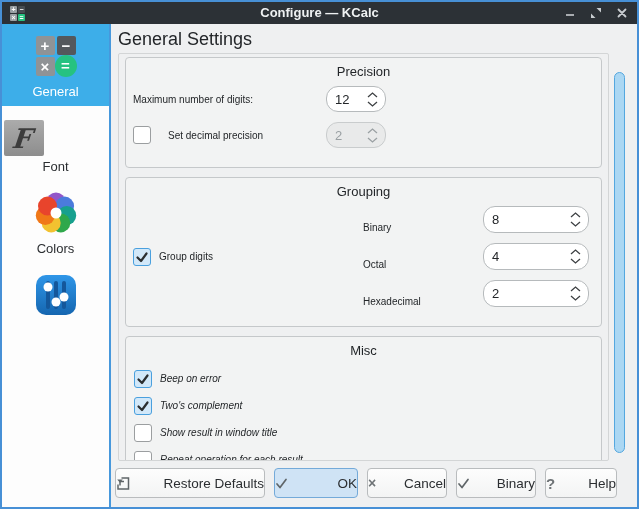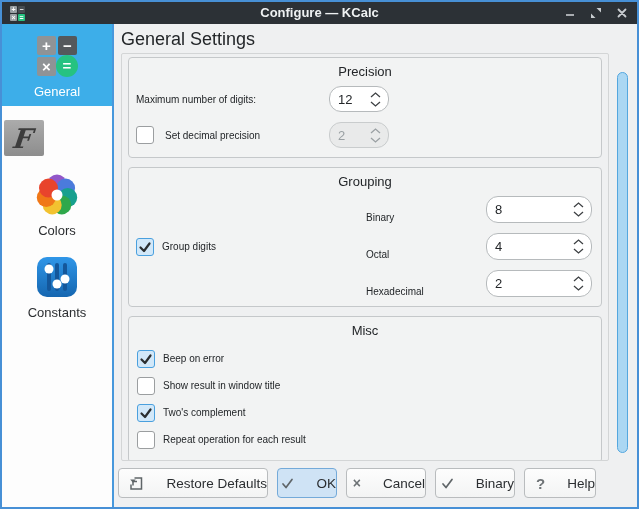--- a/index.html
+++ b/index.html
@@ -54,21 +54,21 @@
   
   .main{ position:relative; flex:1; display:flex; flex-direction:column; }
   .page-title{ font-size:18px; color:#232629; margin:3px 0 2px 7px; line-height:24px;}
   .scrollarea{
     margin:0 28px 7px 7px; flex:1;
     border:1px solid #d3d5d6; border-radius:2px;
     padding:3px 6px; overflow:hidden; position:relative;
   }
   .groupbox{
     border:1px solid #c5c8ca; border-radius:4px; background:#f2f3f3;
-    padding:6px 7px 9px; margin-bottom:9px;
+    padding:6px 7px 19px; margin-bottom:9px;
   }
   .groupbox:last-child{ margin-bottom:0;}
   .group-title{ text-align:center; font-size:13px; color:#232629; margin-bottom:7px;}
   .frow{ display:flex; align-items:center; margin-bottom:10px;}
   .frow:last-child{ margin-bottom:0;}
   .flabel{ font-size:10px; color:#232629;}
   .lblbox{ width:193px; display:flex; align-items:center;}
   
   .spin{ height:26px; background:#ffffff; border:1px solid #b6babc; border-radius:12px;
     display:flex; align-items:center; padding-left:8px;}
@@ -84,37 +84,37 @@
   .checkbox.checked{ background:#d2e8f9; border-color:#4aa0de;}
   .cbrow{ display:flex; align-items:center; height:27px;}
   .cbrow .flabel{ margin-left:8px;}
   
   .grouping-flex{ display:flex;}
   .grouping-left{ width:230px; display:flex; align-items:center;}
   .grouping-right{ flex:1; display:flex; flex-direction:column; gap:10px;}
   .grow{ display:flex; align-items:flex-end;}
   .grow .flabel{ width:120px;}
   
-  .misc-rows .cbrow{ padding-left:1px;}
+  .misc-rows .cbrow{ padding-left:1px;font-style:italic;}
   
   .vscroll-thumb{
     position:absolute; left:503px; top:48px; width:11px; height:381px;
     background:#abd7f3; border:1px solid #54a7df; border-radius:6px; cursor:pointer;
   }
   
   .button-row{ display:flex; gap:9px; margin:0 20px 9px 4px; height:30px;}
   .btn{
     height:30px; border:1px solid #b9bcbe; border-radius:4px;
     background:linear-gradient(#fdfdfd,#f3f4f4);
-    display:flex; align-items:center; justify-content:flex-end; gap:22px;
+    display:flex; align-items:center; justify-content:space-between; gap:22px;
     font-size:13.5px; color:#2b2e31; cursor:pointer;
   }
   .btn .bicon{ display:flex; align-items:center; color:#6e7376; font-weight:bold;}
   .btn-restore{ width:150px;}
-  .btn-ok{ width:60px; background:#cfe3f5; border-color:#74aad9;}
+  .btn-ok{ width:84px; background:#cfe3f5; border-color:#74aad9;}
   .btn-cancel{ width:80px;}
   .btn-apply{ width:80px;}
   .btn-help{ width:72px;}
   .qmark{ font-size:15px; color:#5f6568;}
   .xmark{ font-size:14px; color:#6e7376;}
 </style>
 </head>
 <body>
 
 <div class="window">
@@ -158,20 +158,21 @@
           <span class="t t3">×</span>
           <span class="t t4">=</span>
         </span>
         <span class="side-label">General</span>
       </div>
 
       <div class="side-item">
         <span class="fonticon">
             <span>F</span>
           </span>
+        <span class="side-label">Font</span>
       </div>
 
       <div class="side-item">
         <span class="side-icon">
           <svg width="42" height="42" viewBox="0 0 42 42">
             <circle cx="21" cy="10" r="9.5" fill="#9257c9"></circle>
             <circle cx="29.6" cy="14.1" r="9.5" fill="#4b7bdc"></circle>
             <circle cx="31.7" cy="23.5" r="9.5" fill="#17a08e"></circle>
             <circle cx="25.8" cy="30.9" r="9.5" fill="#2fa84b"></circle>
             <circle cx="16.2" cy="30.9" r="9.5" fill="#f2c230"></circle>
@@ -194,21 +195,20 @@
             </defs>
             <rect x="1" y="1" width="40" height="40" rx="10" fill="url(#cg)"></rect>
             <line x1="13" y1="9" x2="13" y2="33" stroke="#14579b" stroke-width="4" stroke-linecap="round"></line>
             <line x1="21" y1="9" x2="21" y2="33" stroke="#14579b" stroke-width="4" stroke-linecap="round"></line>
             <line x1="29" y1="9" x2="29" y2="33" stroke="#14579b" stroke-width="4" stroke-linecap="round"></line>
             <circle cx="13" cy="13" r="4.5" fill="#ffffff"></circle>
             <circle cx="21" cy="28" r="4.5" fill="#ffffff"></circle>
             <circle cx="29" cy="23" r="4.5" fill="#ffffff"></circle>
           </svg>
         </span>
-        <span class="side-label">Constants</span>
       </div>
     </div>
 
     <div class="main">
       <div class="page-title">General Settings</div>
 
       <div class="scrollarea">
 
         <div class="groupbox">
           <div class="group-title">Precision</div>
@@ -224,21 +224,21 @@
                   </svg>
                 <svg width="11" height="6" viewBox="0 0 11 6">
                     <polyline points="1,1 5.5,5 10,1" fill="none" stroke="#3d4043" stroke-width="1.3"></polyline>
                   </svg>
               </span>
             </div>
           </div>
           <div class="frow">
             <div class="lblbox">
               <span class="checkbox"></span>
-              <span class="flabel" style="margin-left:11px">Set decimal precision</span>
+              <span class="flabel" style="margin-left:17px">Set decimal precision</span>
             </div>
             <div class="spin small disabled">
               <span class="val">2</span>
               <span class="arrows">
                 <svg width="11" height="6" viewBox="0 0 11 6">
                     <polyline points="1,5 5.5,1 10,5" fill="none" stroke="#9aa0a3" stroke-width="1.3"></polyline>
                   </svg>
                 <svg width="11" height="6" viewBox="0 0 11 6">
                     <polyline points="1,1 5.5,5 10,1" fill="none" stroke="#9aa0a3" stroke-width="1.3"></polyline>
                   </svg>
@@ -310,30 +310,30 @@
           <div class="misc-rows">
             <div class="cbrow">
               <span class="checkbox checked">
                 <svg width="14" height="14" viewBox="0 0 14 14">
                     <path d="M2.5 7.5 L6 11 L11.5 3.5" fill="none" stroke="#2b2e30" stroke-width="2.2" stroke-linecap="round" stroke-linejoin="round"></path>
                   </svg>
               </span>
               <span class="flabel">Beep on error</span>
             </div>
             <div class="cbrow">
-              <span class="checkbox"></span>
-              <span class="flabel">Show result in window title</span>
-            </div>
-            <div class="cbrow">
               <span class="checkbox checked">
                 <svg width="14" height="14" viewBox="0 0 14 14">
                     <path d="M2.5 7.5 L6 11 L11.5 3.5" fill="none" stroke="#2b2e30" stroke-width="2.2" stroke-linecap="round" stroke-linejoin="round"></path>
                   </svg>
               </span>
               <span class="flabel">Two's complement</span>
+            </div>
+            <div class="cbrow">
+              <span class="checkbox"></span>
+              <span class="flabel">Show result in window title</span>
             </div>
             <div class="cbrow">
               <span class="checkbox"></span>
               <span class="flabel">Repeat operation for each result</span>
             </div>
           </div>
         </div>
 
       </div>
 

